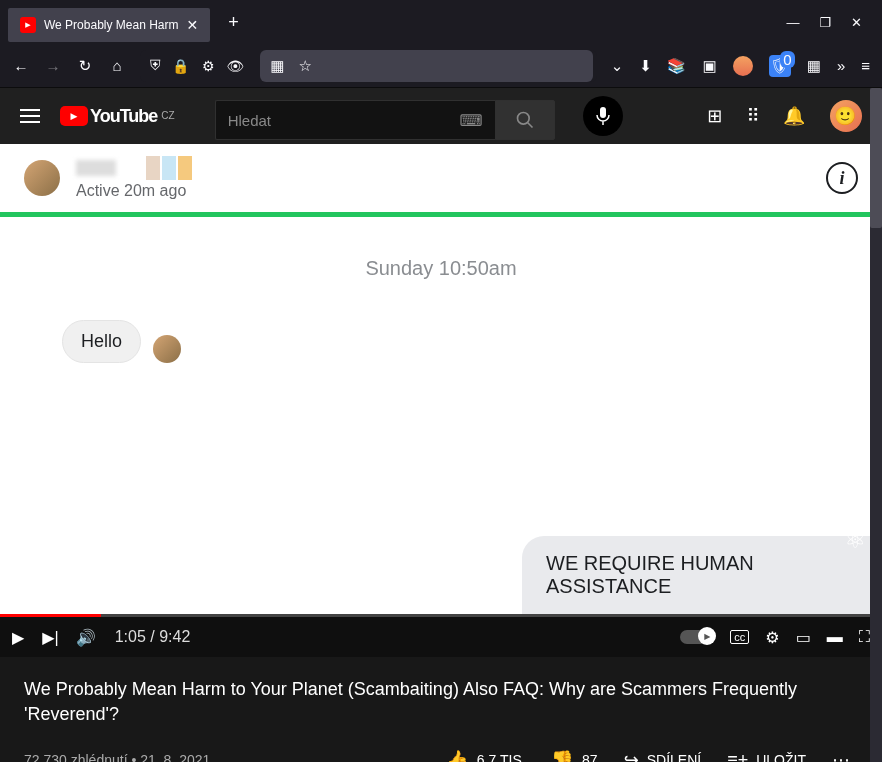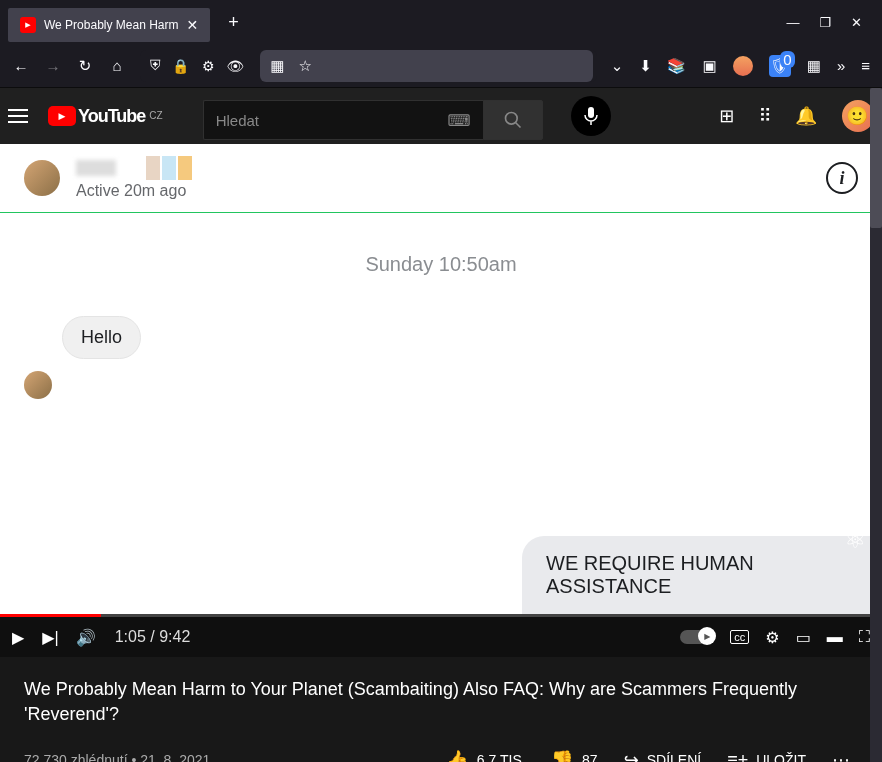--- a/index.html
+++ b/index.html
@@ -27,21 +27,21 @@
 .url-right { display: flex; gap: 14px; align-items: center; }
 .url-right span { color: #fbfbfe; font-size: 15px; cursor: pointer; }
 .toolbar-right { display: flex; gap: 16px; align-items: center; }
 .toolbar-right span { color: #fbfbfe; font-size: 15px; cursor: pointer; }
 .avatar-small { width: 20px; height: 20px; border-radius: 50%; background: linear-gradient(#f4a261, #e76f51); }
 .ublock { width: 22px; height: 22px; background: #3b82f6; border-radius: 4px; position: relative; display: flex; align-items: center; justify-content: center; color: #fff; font-size: 11px; }
 .ublock-badge { position: absolute; top: -4px; right: -4px; background: #3b82f6; color: #fff; font-size: 8px; border-radius: 6px; padding: 0 3px; }
 
 
 .yt-container { background: #181818; height: calc(762px - 88px); overflow-y: auto; position: relative; }
-.yt-header { height: 56px; background: #202020; display: flex; align-items: center; padding: 0 8px; gap: 20px; position: sticky; top: 0; }
+.yt-header { height: 56px; background: #202020; display: flex; align-items: center; padding: 0 20px; gap: 20px; position: sticky; top: 0; }
 .hamburger { width: 20px; height: 14px; display: flex; flex-direction: column; justify-content: space-between; cursor: pointer; }
 .hamburger span { height: 2px; background: #fff; }
 .yt-logo { display: flex; align-items: center; gap: 2px; cursor: pointer; }
 .yt-play-logo { width: 28px; height: 20px; background: #f00; border-radius: 5px; display: flex; align-items: center; justify-content: center; }
 .yt-play-logo::before { content: '▶'; color: #fff; font-size: 9px; }
 .yt-text { font-weight: bold; font-size: 18px; letter-spacing: -1px; }
 .yt-cc { font-size: 10px; color: #aaa; margin-left: 2px; align-self: flex-start; margin-top: 4px; }
 .yt-search { display: flex; flex: 0 0 340px; margin-left: 20px; margin-top: 8px; }
 .yt-search-input { flex: 1; background: #121212; border: 1px solid #303030; border-right: none; height: 40px; padding: 0 12px; color: #fff; font-size: 15px; border-radius: 2px 0 0 2px; display: flex; align-items: center; justify-content: space-between; }
 .yt-search-input span { color: #888; }
@@ -49,34 +49,34 @@
 .yt-search-btn { width: 60px; background: #313131; border: 1px solid #303030; display: flex; align-items: center; justify-content: center; cursor: pointer; border-radius: 0 2px 2px 0; }
 .yt-mic { width: 40px; height: 40px; background: #000; border-radius: 50%; display: flex; align-items: center; justify-content: center; margin-left: 8px; cursor: pointer; }
 .yt-header-right { margin-left: auto; display: flex; gap: 24px; align-items: center; }
 .yt-header-right span { font-size: 18px; cursor: pointer; }
 .yt-avatar { width: 32px; height: 32px; border-radius: 50%; background: linear-gradient(135deg, #f4a261, #e76f51); display: flex; align-items: center; justify-content: center; cursor: pointer; }
 .yt-avatar::before { content: '🙂'; font-size: 18px; }
 
 
 .video-area { background: #000; position: relative; }
 .video-content { width: 100%; height: 470px; background: #fff; position: relative; overflow: hidden; }
-.chat-header { display: flex; align-items: center; padding: 12px 24px; gap: 16px; border-bottom: 1px solid #22c55e; }
+.chat-header { display: flex; align-items: center; padding: 12px 24px; gap: 16px; border-bottom: 5px solid #22c55e; }
 .chat-avatar { width: 36px; height: 36px; border-radius: 50%; background: linear-gradient(135deg, #d4a574, #8b6f47); }
 .chat-name-area { flex: 1; }
 .chat-name-bar { width: 40px; height: 16px; background: #ddd; filter: blur(2px); }
 .chat-blocks { display: flex; gap: 2px; margin-left: 30px; }
 .chat-blocks span { width: 14px; height: 24px; }
 .chat-blocks span:nth-child(1) { background: #e8d5c4; }
 .chat-blocks span:nth-child(2) { background: #c8e6f5; }
 .chat-blocks span:nth-child(3) { background: #f5c97e; }
 .chat-status { color: #65676b; font-size: 16px; margin-top: 2px; }
 .info-circle { width: 32px; height: 32px; border: 2px solid #1c1e21; border-radius: 50%; display: flex; align-items: center; justify-content: center; font-style: italic; font-family: serif; font-size: 18px; color: #1c1e21; font-weight: bold; }
 .chat-body { padding: 40px 24px 20px; color: #1c1e21; }
 .chat-timestamp { text-align: center; color: #8a8d91; font-size: 20px; margin-bottom: 40px; }
-.chat-messages { display: flex; flex-direction: column; gap: 12px; }
+.chat-messages { display: flex; gap: 12px; }
 .msg-row { display: flex; gap: 10px; align-items: flex-end; }
 .msg-bubble { background: #f0f0f0; border: 1px solid #e4e4e4; border-radius: 22px; padding: 10px 18px; font-size: 18px; color: #1c1e21; max-width: 320px; }
 .msg-row:first-child .msg-bubble { margin-left: 38px; }
 .msg-avatar-small { width: 28px; height: 28px; border-radius: 50%; background: linear-gradient(135deg, #d4a574, #8b6f47); flex-shrink: 0; }
 .msg-reply { position: absolute; bottom: 0; right: 0; background: #e9eaed; padding: 16px 40px 16px 24px; font-size: 20px; color: #1c1e21; border-radius: 22px 0 0 0; max-width: 360px; }
 .atom-icon { position: absolute; right: 16px; bottom: 60px; font-size: 24px; }
 
 
 .progress-bar { height: 3px; background: #444; position: relative; }
 .progress-red { height: 100%; width: 11.5%; background: #f00; }

